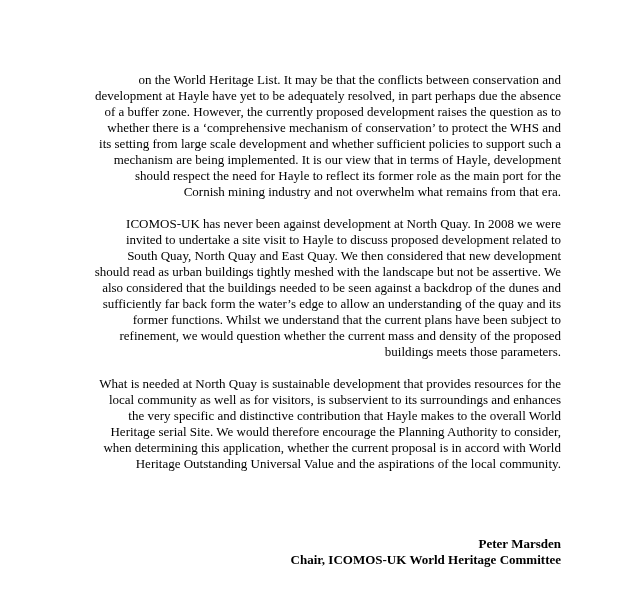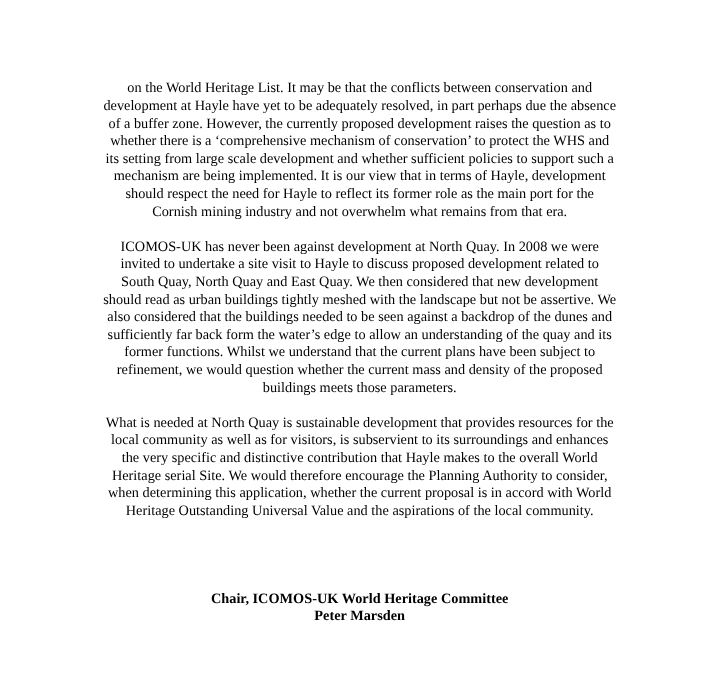--- a/index.html
+++ b/index.html
@@ -15,21 +15,21 @@
     font-family: "Liberation Serif", "DejaVu Serif", serif;
     color: #000000;
   }
   .letter-content {
     position: absolute;
     left: 93px;
     top: 72px;
     width: 468px;
     font-size: 13px;
     line-height: 16px;
-    text-align: center;
+    text-align: right;
   }
   .letter-content p {
     margin: 0 0 16px 0;
   }
   .closing {
     margin-bottom: 0 !important;
   }
   .signature-block {
     margin-top: 64px;
   }
@@ -39,16 +39,16 @@
   }
 </style>
 </head>
 <body>
 
 <div class="letter-content">
   <p>on the World Heritage List. It may be that the conflicts between conservation and development at Hayle have yet to be adequately resolved, in part perhaps due the absence of a buffer zone. However, the currently proposed development raises the question as to whether there is a ‘comprehensive mechanism of conservation’ to protect the WHS and its setting from large scale development and whether sufficient policies to support such a mechanism are being implemented. It is our view that in terms of Hayle, development should respect the need for Hayle to reflect its former role as the main port for the Cornish mining industry and not overwhelm what remains from that era.</p>
   <p>ICOMOS-UK has never been against development at North Quay. In 2008 we were invited to undertake a site visit to Hayle to discuss proposed development related to South Quay, North Quay and East Quay. We then considered that new development should read as urban buildings tightly meshed with the landscape but not be assertive. We also considered that the buildings needed to be seen against a backdrop of the dunes and sufficiently far back form the water’s edge to allow an understanding of the quay and its former functions. Whilst we understand that the current plans have been subject to refinement, we would question whether the current mass and density of the proposed buildings meets those parameters.</p>
   <p>What is needed at North Quay is sustainable development that provides resources for the local community as well as for visitors, is subservient to its surroundings and enhances the very specific and distinctive contribution that Hayle makes to the overall World Heritage serial Site. We would therefore encourage the Planning Authority to consider, when determining this application, whether the current proposal is in accord with World Heritage Outstanding Universal Value and the aspirations of the local community.</p>
   <div class="signature-block">
+    <p>Peter Marsden</p>
     <p>Chair, ICOMOS-UK World Heritage Committee</p>
-    <p>Peter Marsden</p>
   </div>
 </div>
 
 </body></html>

